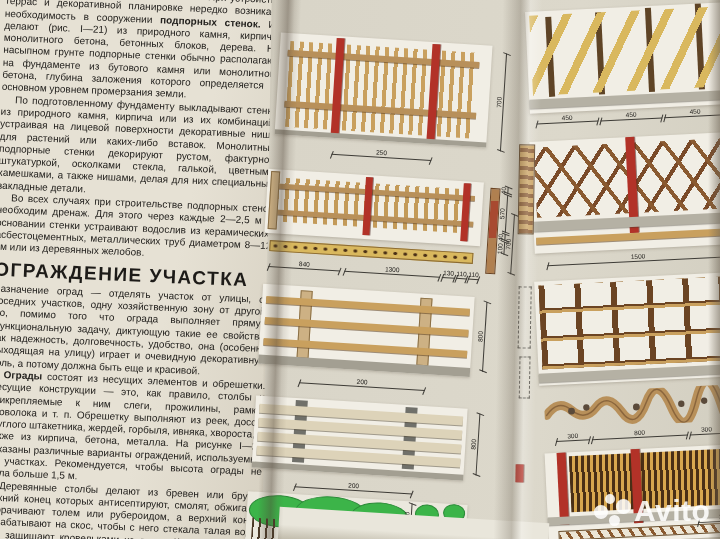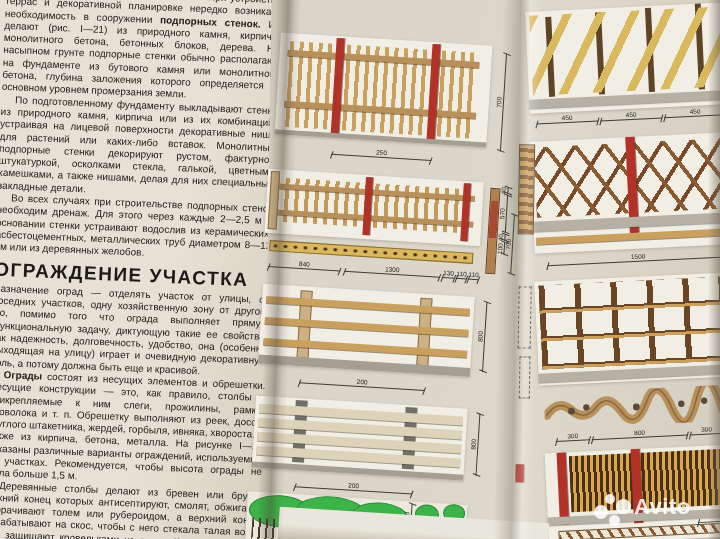--- a/index.html
+++ b/index.html
@@ -94,21 +94,21 @@
     background:repeating-linear-gradient(90deg,#4a2f16 0 3px,#d8a74f 3px 6px);}
   .hatch{position:absolute;background:#ece6d6;border:1px solid #6b5232;
     background-image:repeating-linear-gradient(60deg,#8a5a30 0 3px,rgba(0,0,0,0) 3px 9px);}
   .fold-detail-stripe{position:absolute;
     background:repeating-linear-gradient(0deg,#8a5a30 0 4px,#c9a05e 4px 9px);border:1px solid #5f4426;}
   .dash-post{position:absolute;border:1px dashed #55524a;}
 
   
   .watermark{position:absolute;left:594px;top:492px;width:140px;height:46px;z-index:20;}
   .wm-c{position:absolute;border-radius:50%;background:rgba(255,255,255,.85);}
-  .wm-text{position:absolute;left:40px;top:2px;font-size:22px;font-weight:bold;
+  .wm-text{position:absolute;left:40px;top:2px;font-size:30px;font-weight:bold;
     color:rgba(255,255,255,.87);letter-spacing:.5px;}
 </style>
 </head>
 <body>
 
 <div class="photo">
 
   <div class="page-left">
     <div class="textcol">
       <p class="nofirst"><span>…природным или искусственным камнем. При устройстве террас и декоративной планировке нередко возникает необходимость в сооружении </span><b>подпорных стенок.</b><span> Их делают (рис. I—21) из природного камня, кирпича, монолитного бетона, бетонных блоков, дерева. На насыпном грунте подпорные стенки обычно располагают на фундаменте из бутового камня или монолитного бетона, глубина заложения которого определяется в основном уровнем промерзания земли.</span></p>

